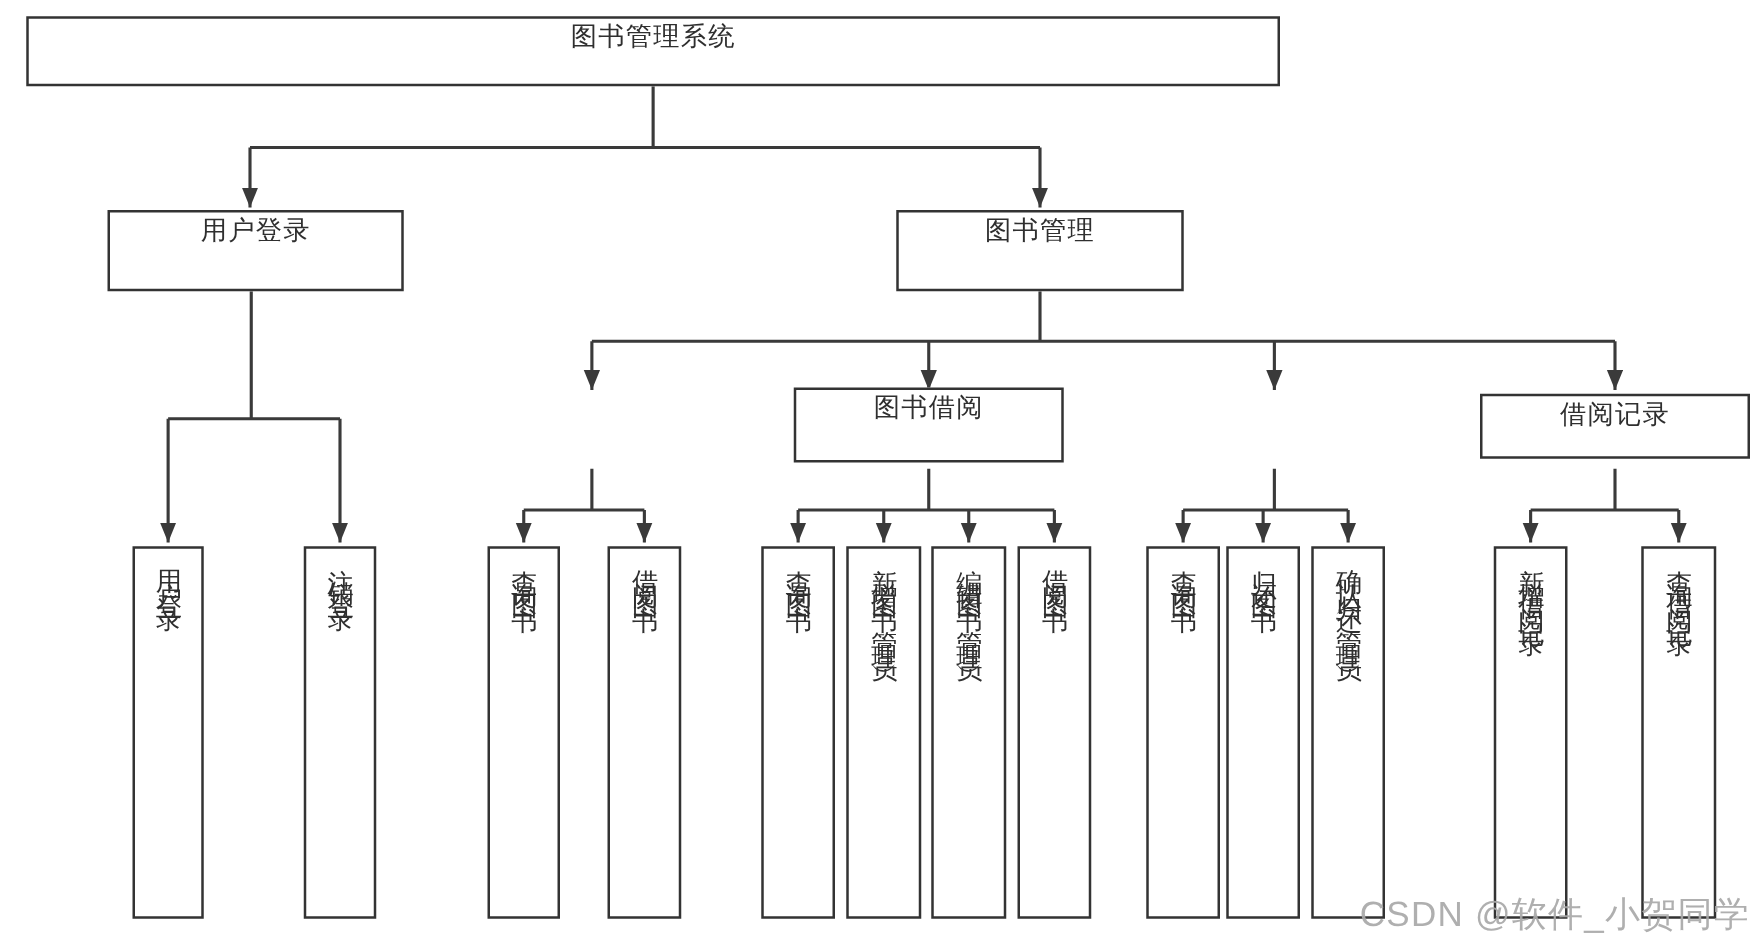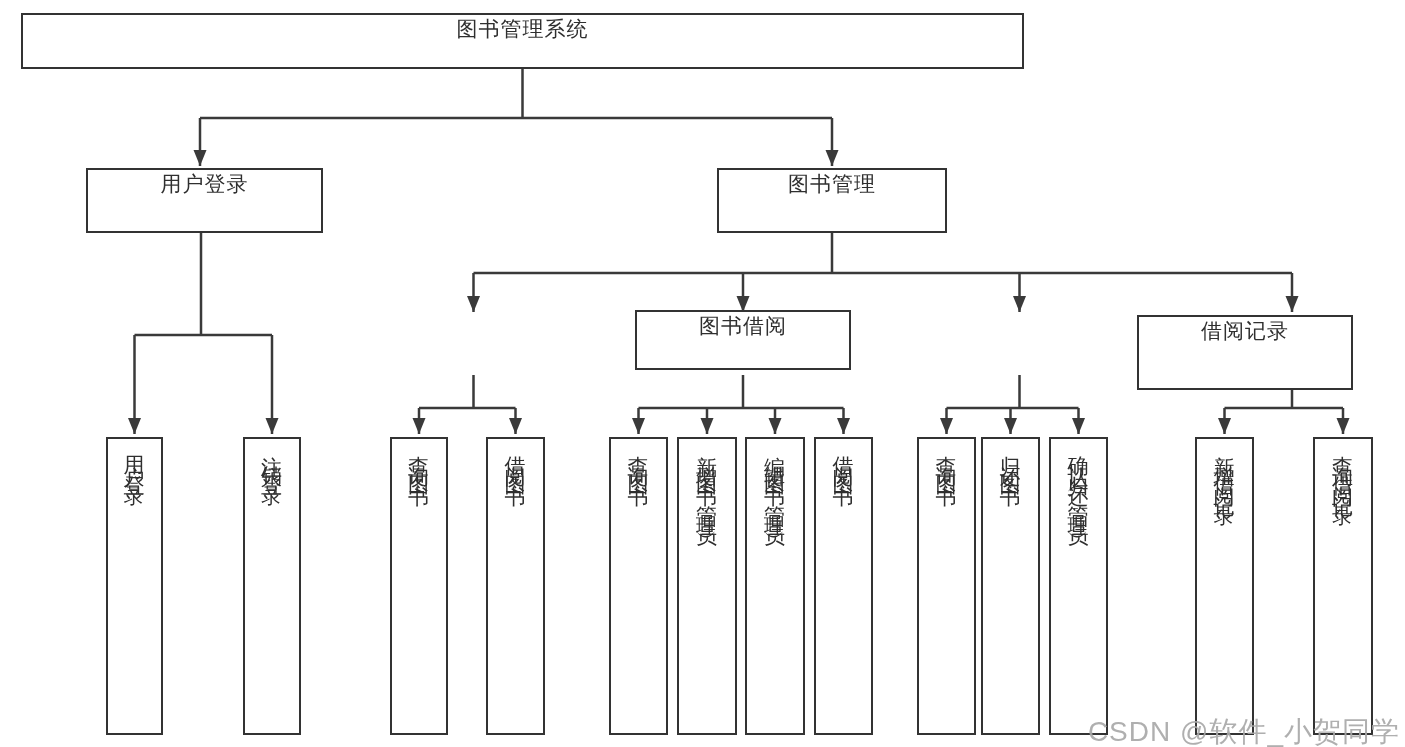--- a/index.html
+++ b/index.html
@@ -93,21 +93,21 @@
   <div class="box hbox" style="left:86px;top:168px;width:237px;height:65px">
     <span>用户登录</span>
   </div>
   <div class="box hbox" style="left:717px;top:168px;width:230px;height:65px">
     <span>图书管理</span>
   </div>
 
   <div class="box hbox" style="left:635px;top:310px;width:216px;height:60px">
     <span>图书借阅</span>
   </div>
-  <div class="box hbox" style="left:1137px;top:315px;width:216px;height:75px">
+  <div class="box hbox" style="left:1184px;top:315px;width:216px;height:52px">
     <span>借阅记录</span>
   </div>
 
   <div class="box vbox" style="left:106px;top:437px;width:57px;height:298px">
     <span class="vtxt">用户登录</span>
   </div>
   <div class="box vbox" style="left:243px;top:437px;width:58px;height:298px">
     <span class="vtxt">注销登录</span>
   </div>
 

